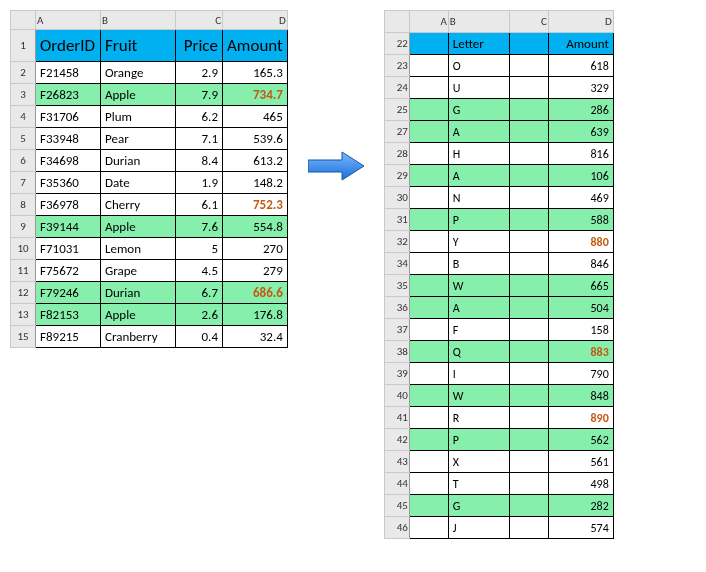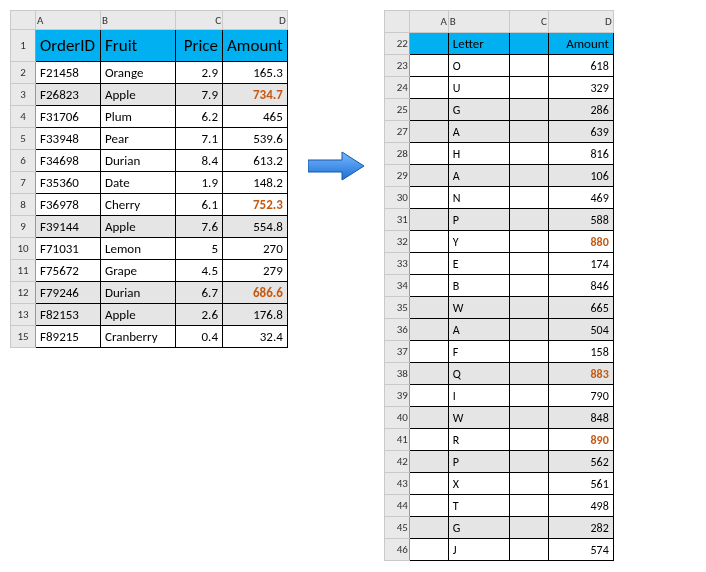--- a/index.html
+++ b/index.html
@@ -59,21 +59,21 @@
 
   .right-table .col-a { width: 36px; text-align: right; }
   .right-table .col-b { width: 58px; text-align: left; }
   .right-table .col-c { width: 36px; text-align: right; }
   .right-table .col-d { width: 62px; text-align: right; }
 
   .right-table .cell { height: 19px; font-size: 12px; }
   .right-table .rowhdr { height: 19px; text-align: right; }
   .right-table .header-row .cell { height: 22px; font-size: 13px; }
 
-  .hl-row .cell { background: #e5e5e5; }
+  .hl-row .cell { background: #86efac; }
   .amt-em { color: #c65911; font-weight: bold; }
 
   .colhdr .rowhdr { border-right:1px solid #c9c9c9; }
 
   .arrow { margin-top: 140px; }
 </style>
 </head>
 <body>
 
 <div class="wrap">
@@ -275,27 +275,20 @@
           <td class="cell col-d">588</td>
         </tr>
         <tr>
           <td class="rowhdr">32</td>
           <td class="cell col-a"></td>
           <td class="cell col-b">Y</td>
           <td class="cell col-c"></td>
           <td class="cell col-d amt-em">880</td>
         </tr>
         <tr>
-          <td class="rowhdr">33</td>
-          <td class="cell col-a"></td>
-          <td class="cell col-b">E</td>
-          <td class="cell col-c"></td>
-          <td class="cell col-d">174</td>
-        </tr>
-        <tr>
           <td class="rowhdr">34</td>
           <td class="cell col-a"></td>
           <td class="cell col-b">B</td>
           <td class="cell col-c"></td>
           <td class="cell col-d">846</td>
         </tr>
         <tr class="hl-row">
           <td class="rowhdr">35</td>
           <td class="cell col-a"></td>
           <td class="cell col-b">W</td>

